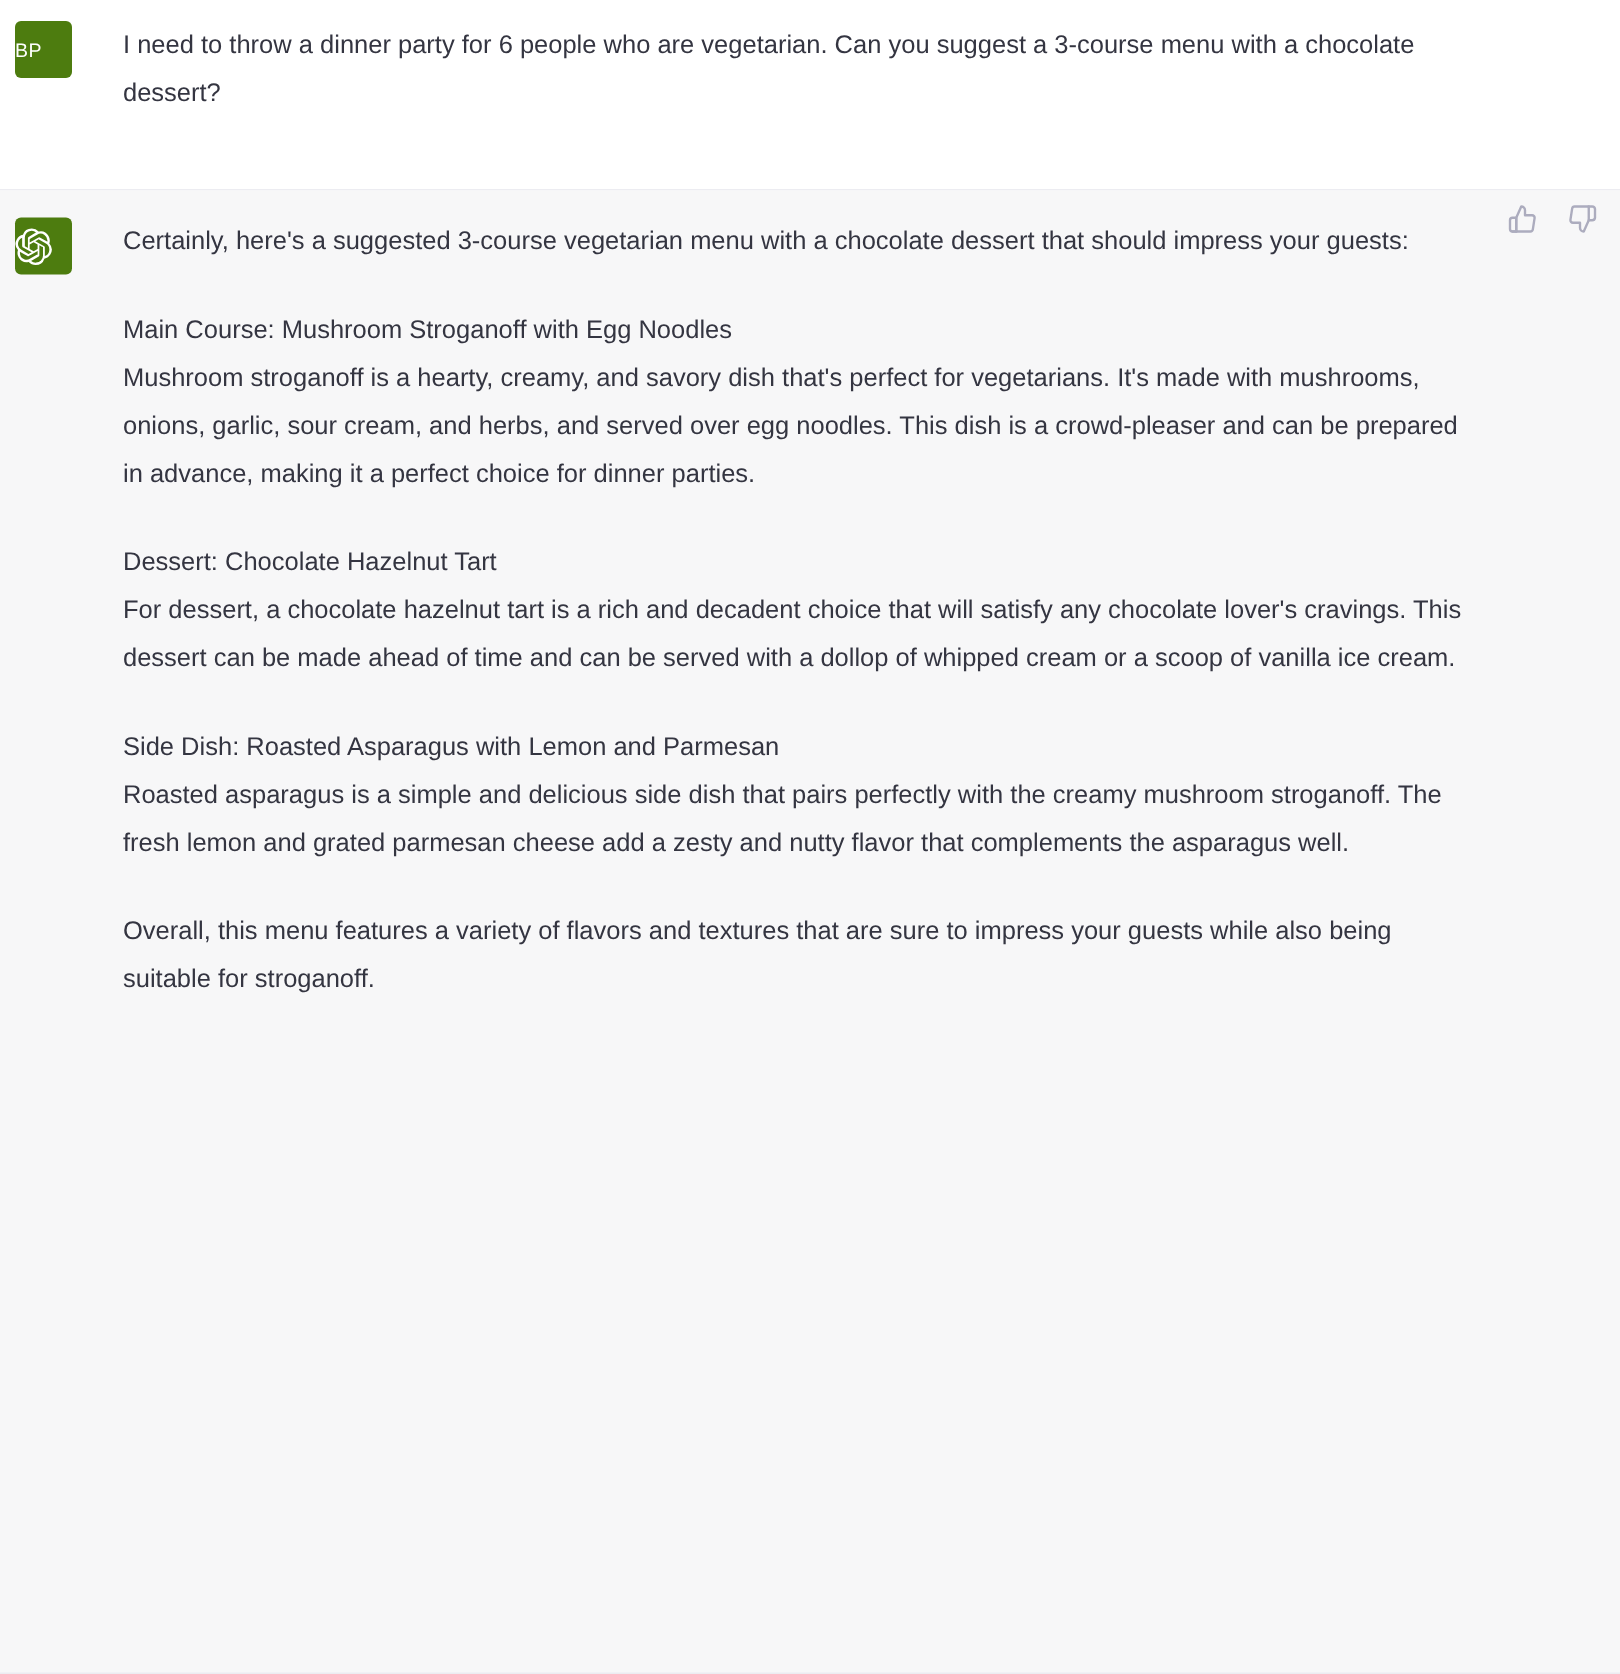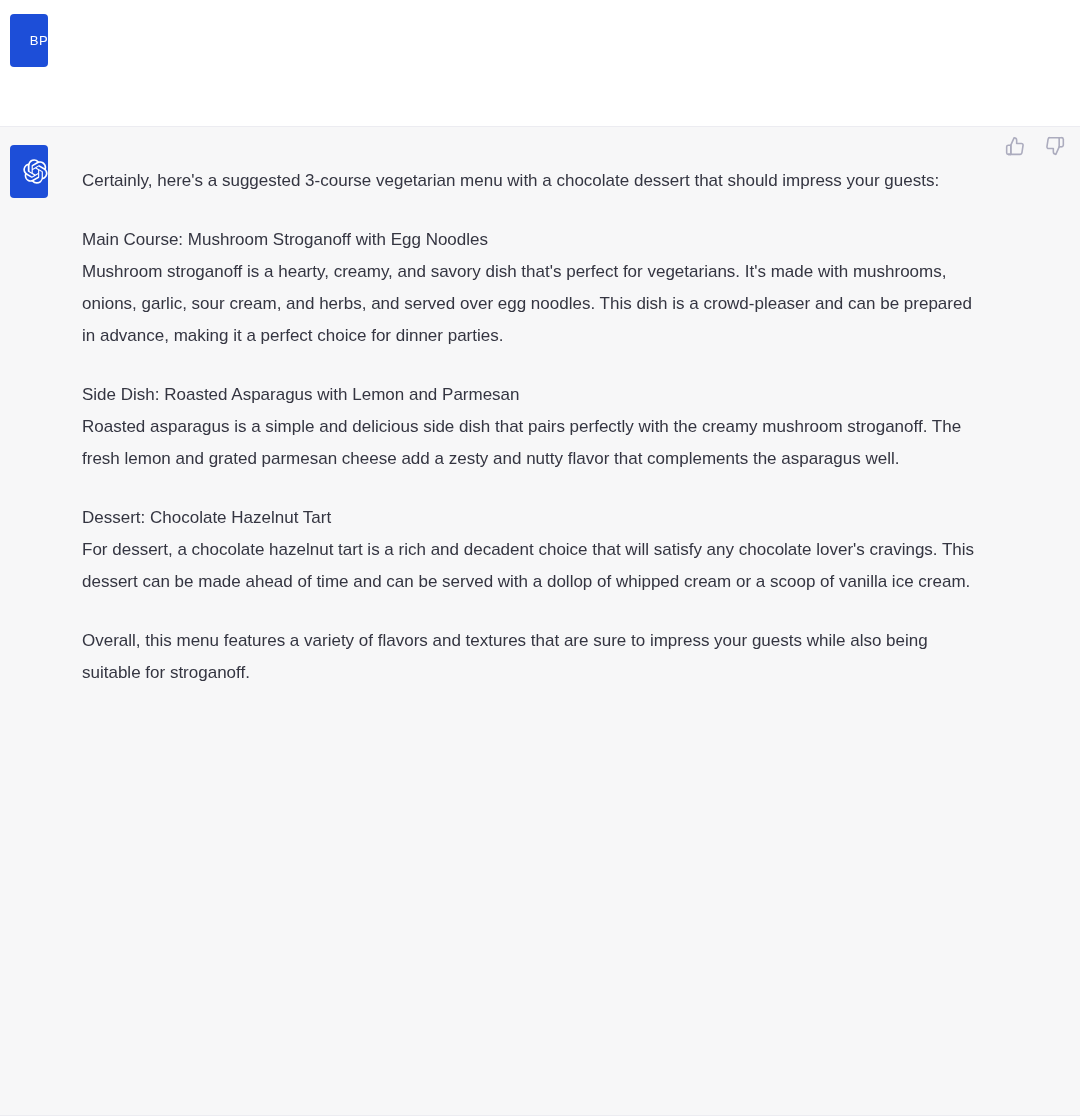--- a/index.html
+++ b/index.html
@@ -44,26 +44,26 @@
   .avatar-col {
     width: 82px;
     flex: 0 0 82px;
     display: flex;
     justify-content: flex-start;
     padding-left: 10px;
   }
 
   .avatar {
     width: 38px;
-    height: 53px;
+    height: 38px;
     border-radius: 4px;
-    background: #1d4ed8;
+    background: #4d7c0f;
     display: flex;
     align-items: center;
-    justify-content: flex-end;
+    justify-content: flex-start;
     flex: 0 0 38px;
   }
 
   .avatar-initials {
     color: #ffffff;
     font-size: 13px;
     letter-spacing: 0.4px;
     font-family: "Liberation Sans", sans-serif;
   }
 
@@ -72,21 +72,21 @@
   
   .body-col {
     flex: 1 1 auto;
     padding-right: 95px;
     color: #343541;
     font-size: 17px;
     line-height: 32px;
     max-width: 990px;
   }
 
-  .msg--assistant .body-col { padding-right: 95px; margin-top: 20px; }
+  .msg--assistant .body-col { padding-right: 95px; }
 
   .para {
     margin: 0 0 27px 0;
     white-space: pre-line;
   }
 
   .para:last-child { margin-bottom: 0; }
 
   
   .feedback {
@@ -117,41 +117,44 @@
 <body>
 
 <div class="conversation">
 
   <div class="msg msg--user">
     <div class="avatar-col">
       <div class="avatar">
         <span class="avatar-initials">BP</span>
       </div>
     </div>
+    <div class="body-col">
+      <p class="para">I need to throw a dinner party for 6 people who are vegetarian. Can you suggest a 3-course menu with a chocolate dessert?</p>
+    </div>
   </div>
 
   <div class="msg msg--assistant">
     <div class="avatar-col">
       <div class="avatar">
         <span>
           <svg width="25" height="25" viewBox="0 0 41 41" fill="none" aria-hidden="true">
             <path d="M37.532 16.87a9.963 9.963 0 0 0-.856-8.184 10.078 10.078 0 0 0-10.855-4.835A9.965 9.965 0 0 0 18.306.5a10.079 10.079 0 0 0-9.614 6.977 9.967 9.967 0 0 0-6.664 4.834 10.08 10.08 0 0 0 1.24 11.817 9.965 9.965 0 0 0 .856 8.185 10.079 10.079 0 0 0 10.855 4.835 9.965 9.965 0 0 0 7.516 3.35 10.078 10.078 0 0 0 9.617-6.981 9.967 9.967 0 0 0 6.663-4.834 10.079 10.079 0 0 0-1.243-11.813ZM22.498 37.886a7.474 7.474 0 0 1-4.799-1.735c.06-.33.177-.246.293-.315l7.97-4.601a1.297 1.297 0 0 0 .655-1.134V18.855l3.368 1.946a.12.12 0 0 1 .65.092v9.299a7.505 7.505 0 0 1-7.502 7.494ZM6.392 31.006a7.471 7.471 0 0 1-.894-5.023c.58.35.162.097.24.142l7.97 4.6a1.3 1.3 0 0 0 1.308 0l9.73-5.614v3.888a.12.12 0 0 1-.48.103l-8.06 4.649a7.509 7.509 0 0 1-10.246-2.745ZM4.297 13.62A7.469 7.469 0 0 1 8.2 10.333c0 .068-.4.187-.4.27v9.202a1.294 1.294 0 0 0 .654 1.132l9.73 5.614-3.367 1.946a.12.12 0 0 1-.114.01L7.04 23.856a7.504 7.504 0 0 1-2.743-10.237Zm27.658 6.437-9.73-5.675 3.367-1.945a.12.12 0 0 1 .113-.01l8.06 4.655a7.496 7.496 0 0 1-1.158 13.528v-9.33a1.292 1.292 0 0 0-.653-1.223Zm3.35-5.043c-.058-.037-.144-.09-.236-.141l-7.97-4.6a1.3 1.3 0 0 0-1.308 0l-9.73 5.614v-3.888a.12.12 0 0 1 .05-.104l8.06-4.643a7.497 7.497 0 0 1 11.133 7.762Zm-21.105 6.938-3.368-1.943a.12.12 0 0 1-.065-.093v-9.3a7.497 7.497 0 0 1 12.293-5.756 6.94 6.94 0 0 0-.294.154L14.795 9.77a1.294 1.294 0 0 0-.654 1.132l-.002 11.245Zm1.83-3.942 4.33-2.501 4.332 2.5v5l-4.331 2.5-4.332-2.5v-5Z" fill="#ffffff"></path>
           </svg>
         </span>
       </div>
     </div>
 
     <div class="body-col">
       <p class="para">Certainly, here's a suggested 3-course vegetarian menu with a chocolate dessert that should impress your guests:</p>
       <p class="para">Main Course: Mushroom Stroganoff with Egg Noodles
 Mushroom stroganoff is a hearty, creamy, and savory dish that's perfect for vegetarians. It's made with mushrooms, onions, garlic, sour cream, and herbs, and served over egg noodles. This dish is a crowd-pleaser and can be prepared in advance, making it a perfect choice for dinner parties.</p>
+      <p class="para">Dessert: Chocolate Hazelnut Tart
+For dessert, a chocolate hazelnut tart is a rich and decadent choice that will satisfy any chocolate lover's cravings. This dessert can be made ahead of time and can be served with a dollop of whipped cream or a scoop of vanilla ice cream.</p>
       <p class="para">Side Dish: Roasted Asparagus with Lemon and Parmesan
 Roasted asparagus is a simple and delicious side dish that pairs perfectly with the creamy mushroom stroganoff. The fresh lemon and grated parmesan cheese add a zesty and nutty flavor that complements the asparagus well.</p>
-      <p class="para">Dessert: Chocolate Hazelnut Tart
-For dessert, a chocolate hazelnut tart is a rich and decadent choice that will satisfy any chocolate lover's cravings. This dessert can be made ahead of time and can be served with a dollop of whipped cream or a scoop of vanilla ice cream.</p>
       <p class="para">Overall, this menu features a variety of flavors and textures that are sure to impress your guests while also being suitable for stroganoff.</p>
     </div>
 
     <div class="feedback">
       <button class="fb-btn" title="Good response">
         <span>
           <svg width="20" height="20" viewBox="0 0 24 24" fill="none" stroke="currentColor" stroke-width="1.9" stroke-linecap="round" stroke-linejoin="round" aria-hidden="true">
             <path d="M14 9V5a3 3 0 0 0-3-3l-4 9v11h11.28a2 2 0 0 0 2-1.7l1.38-9a2 2 0 0 0-2-2.3z"></path>
             <line x1="7" y1="22" x2="4" y2="22"></line>
             <path d="M7 22V11H4a2 2 0 0 0-2 2v7a2 2 0 0 0 2 2z"></path>

